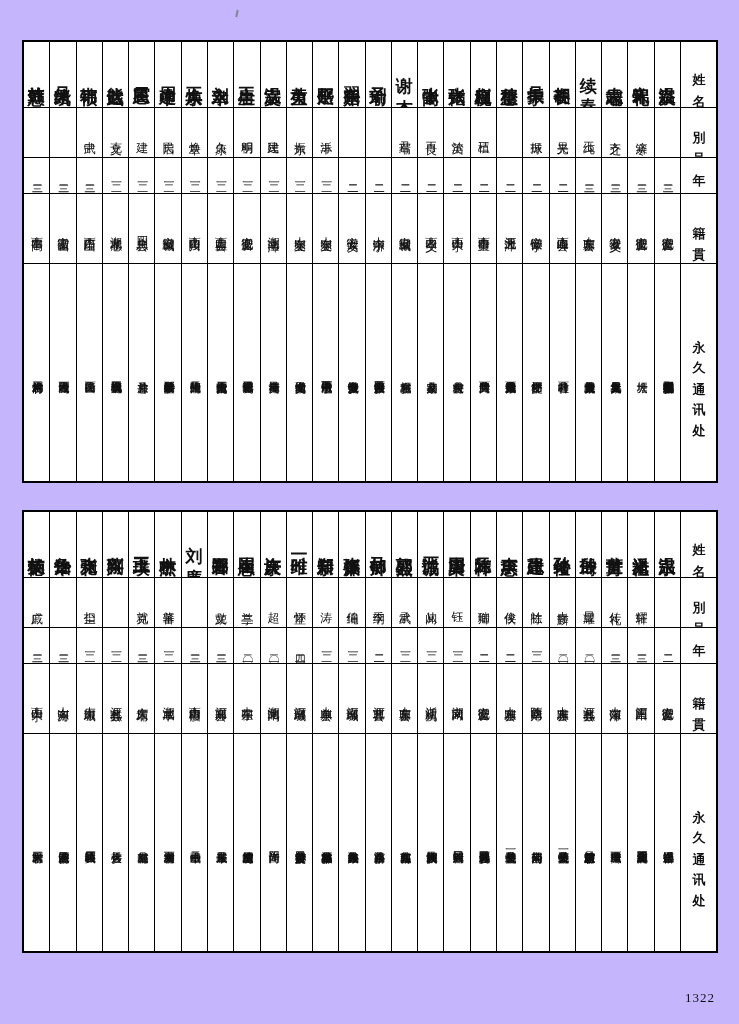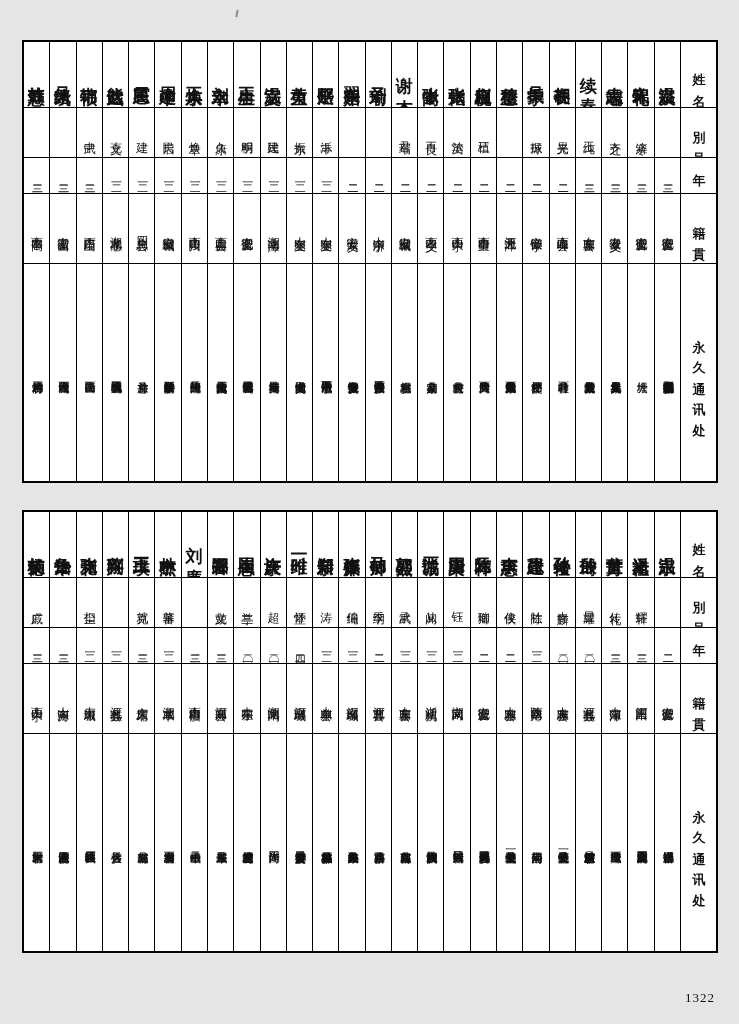--- a/index.html
+++ b/index.html
@@ -6,21 +6,21 @@
   body{
     width:739px;height:1024px;
     font-family:"DejaVu Sans","Liberation Sans",sans-serif;
     color:#111;
     position:relative;
     overflow:hidden;
   }
   .page{
     position:absolute;
     left:0;top:0;width:739px;height:1024px;
-    background:#e5e5e5;
+    background:#c4b5fd;
   }
   
   .tbl{
     position:absolute;
     border:2px solid #000;
     box-sizing:border-box;
     display:flex;
     flex-direction:row-reverse; 
     background:#fff;
   }

